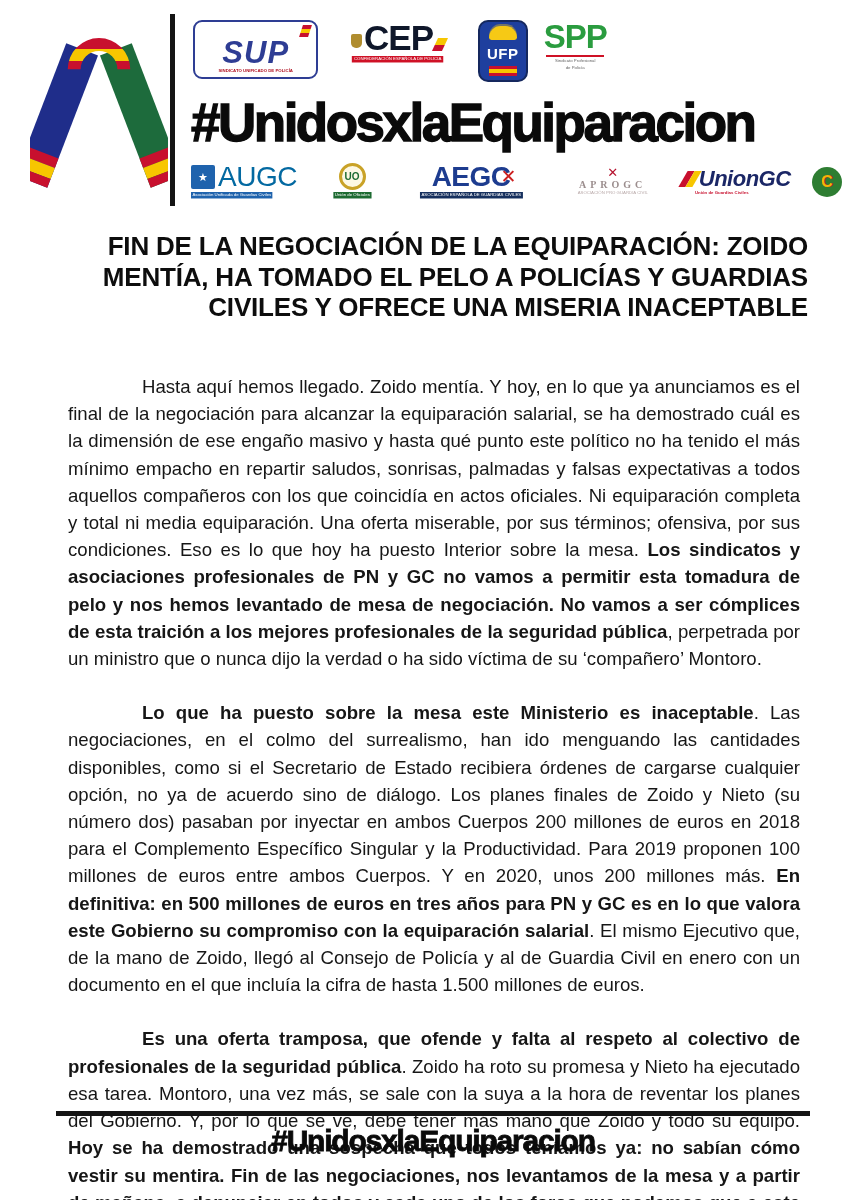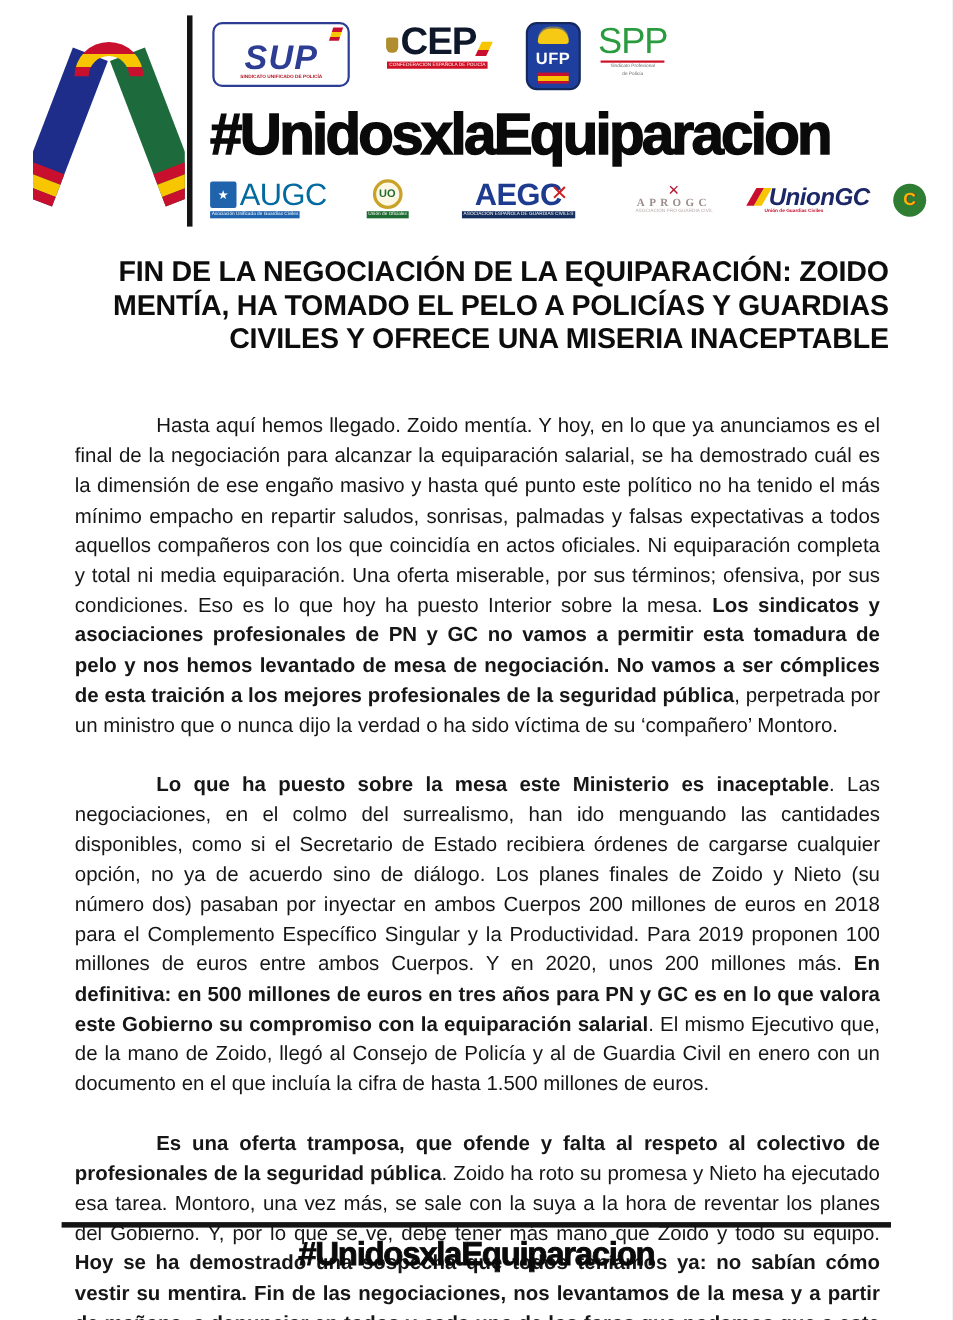--- a/index.html
+++ b/index.html
@@ -39,21 +39,21 @@
   .ufp-badge{width:50px;height:62px;background:#1e3f9e;border:2px solid #15285e;border-radius:10px;
     display:flex;flex-direction:column;align-items:center;justify-content:space-between;
     padding:4px 2px;box-sizing:border-box;}
   .ufp-sun{width:28px;height:14px;background:#f6c915;border-radius:14px 14px 3px 3px;
     box-shadow:0 -2px 0 #f6c91566;}
   .ufp-label{color:#fff;font-weight:900;font-size:15px;letter-spacing:.5px;}
   .ufp-flag{width:28px;height:10px;
     background:linear-gradient(180deg,#c8102e 32%,#f7c600 32%,#f7c600 72%,#c8102e 72%);}
   
   .spp{display:flex;flex-direction:column;align-items:center;}
-  .spp-label{font-size:33px;font-weight:400;color:#2a9c3f;line-height:1;letter-spacing:-1px;}
+  .spp-label{font-size:33px;font-weight:700;color:#2a9c3f;line-height:1;letter-spacing:-1px;}
   .spp-line{width:92%;height:2px;background:#cf1126;margin:2px 0 1px;}
   .spp-sub{color:#666;text-align:center;}
   
   .augc{display:flex;flex-direction:column;}
   .augc-top{display:flex;align-items:center;gap:3px;}
   .augc-icon{width:24px;height:24px;background:#1f63ad;color:#fff;font-size:11px;display:flex;
     align-items:center;justify-content:center;border-radius:2px;}
   .augc-label{font-size:28px;font-weight:400;color:#0369a1;line-height:1;letter-spacing:-.5px;}
   .augc-sub{background:#1f63ad;color:#fff;padding:1px 2px;margin-top:1px;}
   

